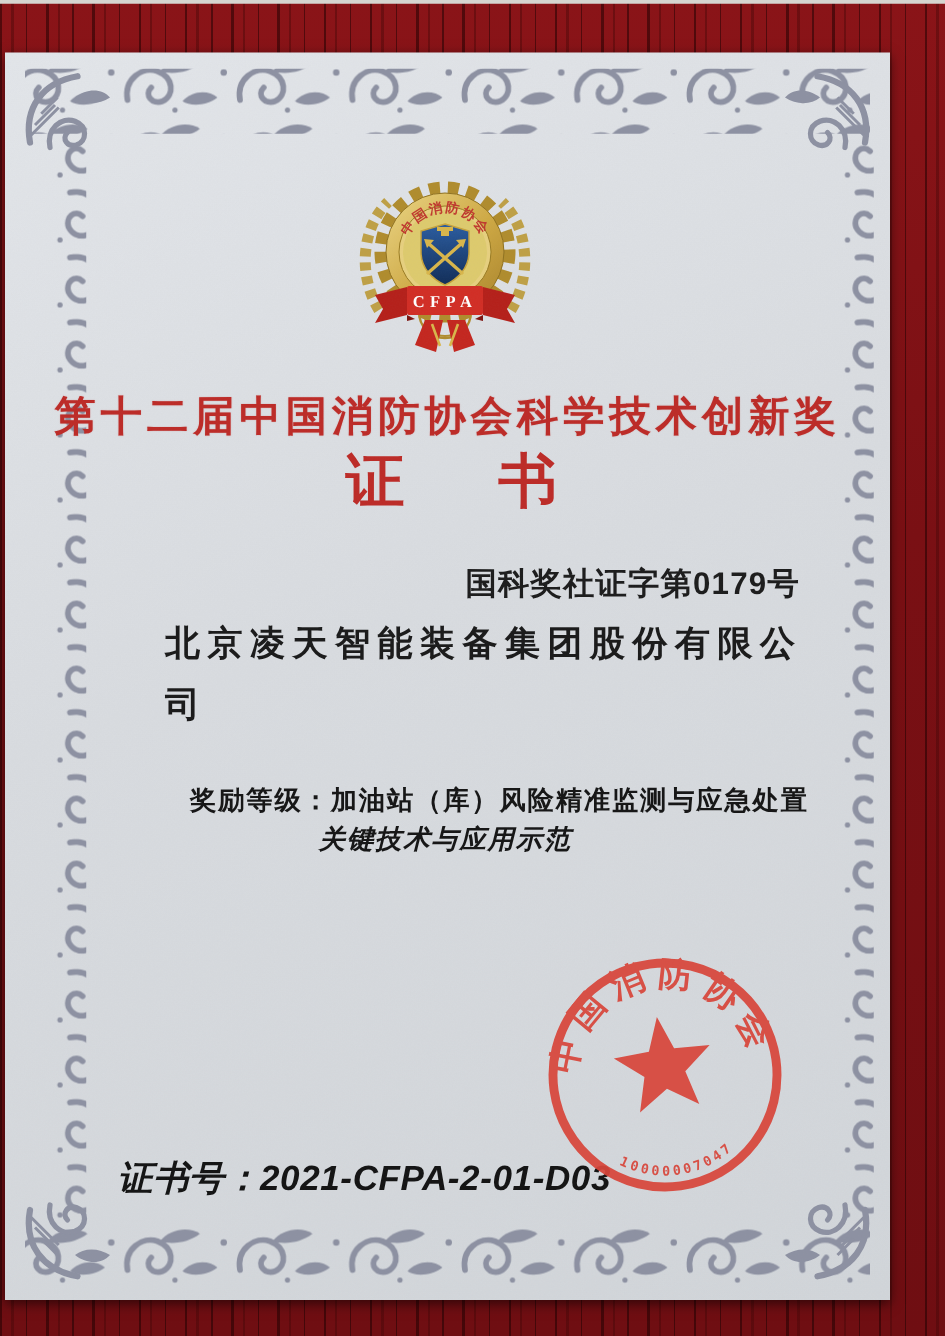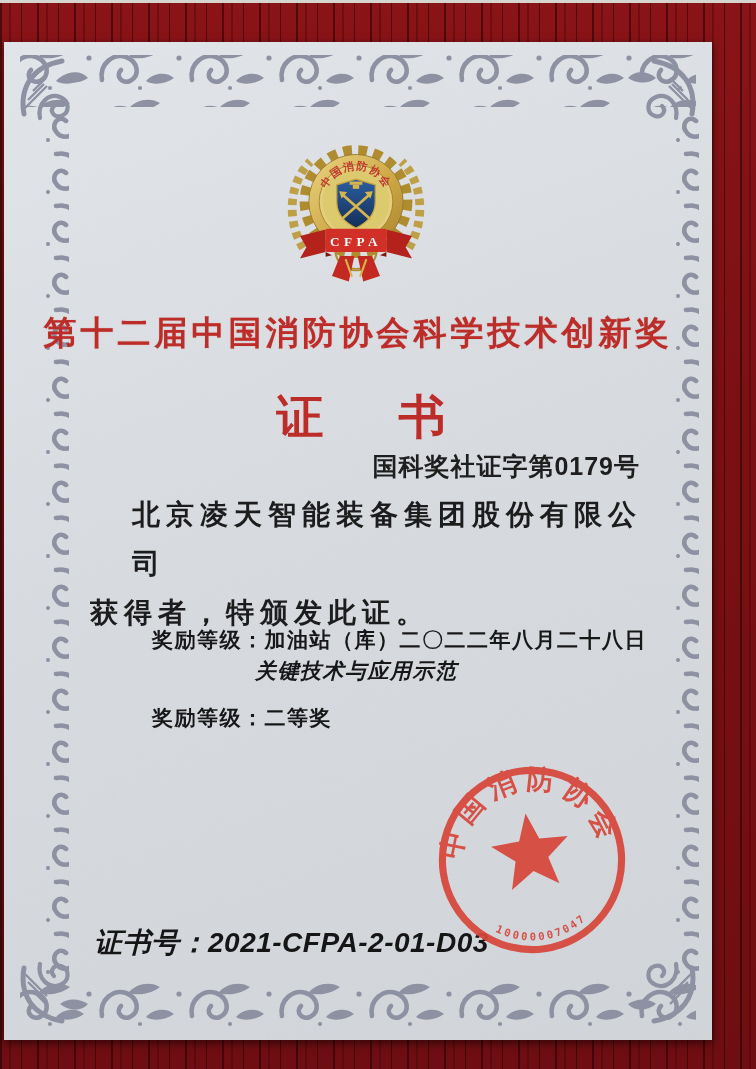--- a/index.html
+++ b/index.html
@@ -30,21 +30,21 @@
   .frame-svg,.noise-svg{position:absolute;left:0;top:0;pointer-events:none;}
   .noise-svg{opacity:.5;}
   
   .award-title{
     position:absolute;left:0;top:258px;width:708px;text-align:center;
     font-size:33px;font-weight:800;letter-spacing:4px;color:#bd2a26;
     text-shadow:0 0 1px rgba(189,42,38,.4);
     margin-top:11px;
   }
   .doc-type{
-    position:absolute;left:0;top:344px;width:708px;text-align:center;
+    position:absolute;left:0;top:312px;width:708px;text-align:center;
     font-size:47px;font-weight:800;letter-spacing:14px;padding-left:20px;
     box-sizing:border-box;color:#bd2a26;
   }
   .issue-number{
     position:absolute;right:72px;top:408px;
     font-size:25px;font-weight:700;color:#1b1b1b;letter-spacing:1px;
   }
   .body-text{
     position:absolute;left:86px;top:448px;width:556px;
     font-family:"DejaVu Serif","Liberation Serif",serif;
@@ -159,31 +159,27 @@
         <text x="100" y="147" text-anchor="middle" font-size="16.5" font-weight="bold" fill="#ffffff" letter-spacing="5.5" font-family="Liberation Serif,serif">CFPA</text>
       </svg>
     </div>
 
     <div class="award-title">第十二届中国消防协会科学技术创新奖</div>
     <div class="doc-type">证　书</div>
     <div class="issue-number">国科奖社证字第0179号</div>
 
     <div class="body-text">
       <div class="indent">北京凌天智能装备集团股份有限公司</div>
-      <div>获得者，特颁发此证。</div>
     </div>
 
     <div class="field-line fl-project">
-      <span class="label">奖励等级：</span><span class="value">加油站（库）二〇二二年八月二十八日</span>
+      <span class="label">奖励等级：</span><span class="value">加油站（库）风险精准监测与应急处置</span>
     </div>
     <div class="field-line fl-project2">
       <span class="value">关键技术与应用示范</span>
-    </div>
-    <div class="field-line fl-grade">
-      <span class="label">奖励等级：</span><span class="value">二等奖</span>
     </div>
 
     <div class="seal-wrap">
       <svg width="224" height="224" viewBox="0 0 220 220">
         <defs>
           <path id="sealArcTop" d="M 44.2,134 A 70,70 0 1 1 175.8,134" fill="none"></path>
           <path id="sealArcBottom" d="M 64.7,174.7 A 79,79 0 0 0 155.3,174.7" fill="none"></path>
         </defs>
         <g transform="rotate(-8 110 110)">
           <circle cx="110" cy="110" r="88" fill="none" stroke="#d8463b" stroke-width="7"></circle>

